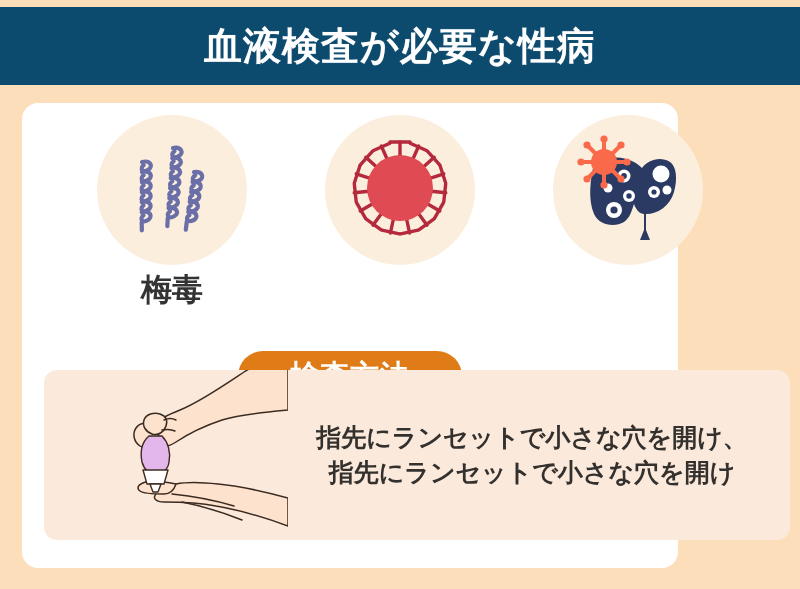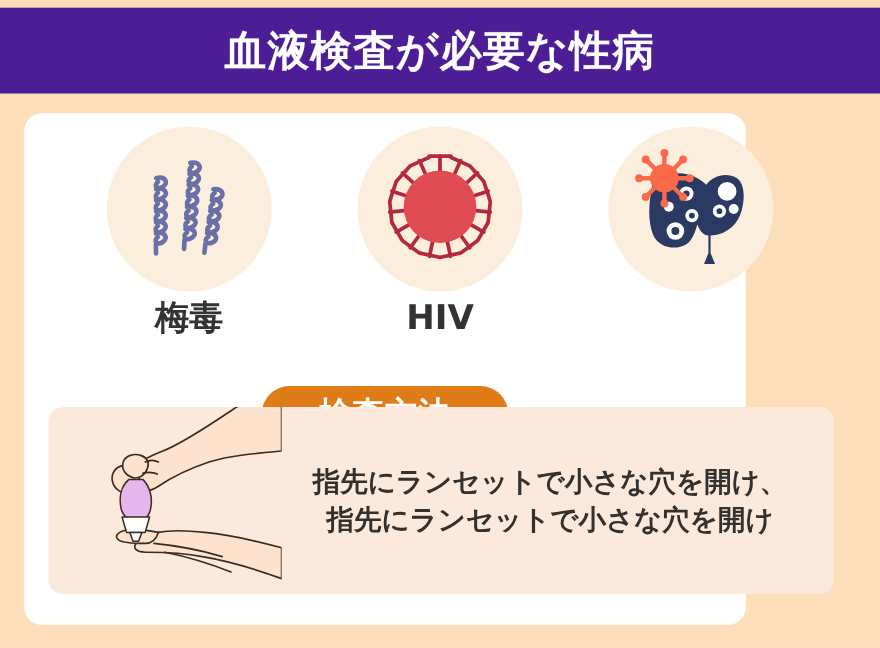--- a/index.html
+++ b/index.html
@@ -9,21 +9,21 @@
     background:#fddebb;
     font-family:"DejaVu Sans","Liberation Sans",sans-serif;
     overflow:hidden;
     position:relative;
   }
   #root{position:relative;width:800px;height:589px;}
 
   
   .header-bar{
     position:absolute;left:0;top:7px;width:800px;height:78px;
-    background:#4c1d95;
+    background:#0c4a6e;
     display:flex;align-items:center;justify-content:center;
   }
   .header-title{
     color:#ffffff;
     font-size:38px;
     font-weight:700;
     letter-spacing:1px;
     line-height:1;
     white-space:nowrap;
     text-shadow:0 0 1px rgba(255,255,255,.4);
@@ -76,21 +76,21 @@
     color:#ffffff;font-size:29px;font-weight:700;line-height:1.1;
     white-space:nowrap;letter-spacing:1px;
   }
 
   
   .method-panel{
     position:absolute;left:22px;top:267px;
     width:714px;height:170px;
     background:#fbeadb;
     border-radius:13px;
-    display:flex;align-items:center;
+    display:flex;align-items:center;padding-left:32px;
   }
   .hand-art{
     width:212px;height:170px;flex:0 0 212px;position:relative;
   }
   .hand-art svg{display:block;}
   .method-text{
     flex:1 1 auto;
     padding-right:14px;
     color:#33302e;
     font-size:25px;
@@ -221,23 +221,20 @@
                 </g>
                 <g transform="rotate(336 62 62)">
                   <line x1="62" y1="62" x2="62" y2="16"></line>
                     <line x1="53" y1="17" x2="71" y2="17"></line>
                 </g>
               </g>
               <circle cx="62" cy="62" r="33" fill="#e04a52"></circle>
             </svg>
           </span>
         </div>
-        <div class="disease-label">
-          <div>HIV</div>
-        </div>
       </div>
 
       <div class="disease">
         <div class="disc">
           <span>
             <svg width="124" height="120" viewBox="0 0 124 120">
 
               <path fill="#2b3a63" d="M28,36 C24,52 22,72 28,86 C33,97 48,100 58,94 C64,90 66,82 68,76
                        C70,82 74,86 78,86 L78,102 L74,112 L84,112 L80,102 L80,86
                        C92,86 104,78 108,64 C112,50 110,38 104,34

